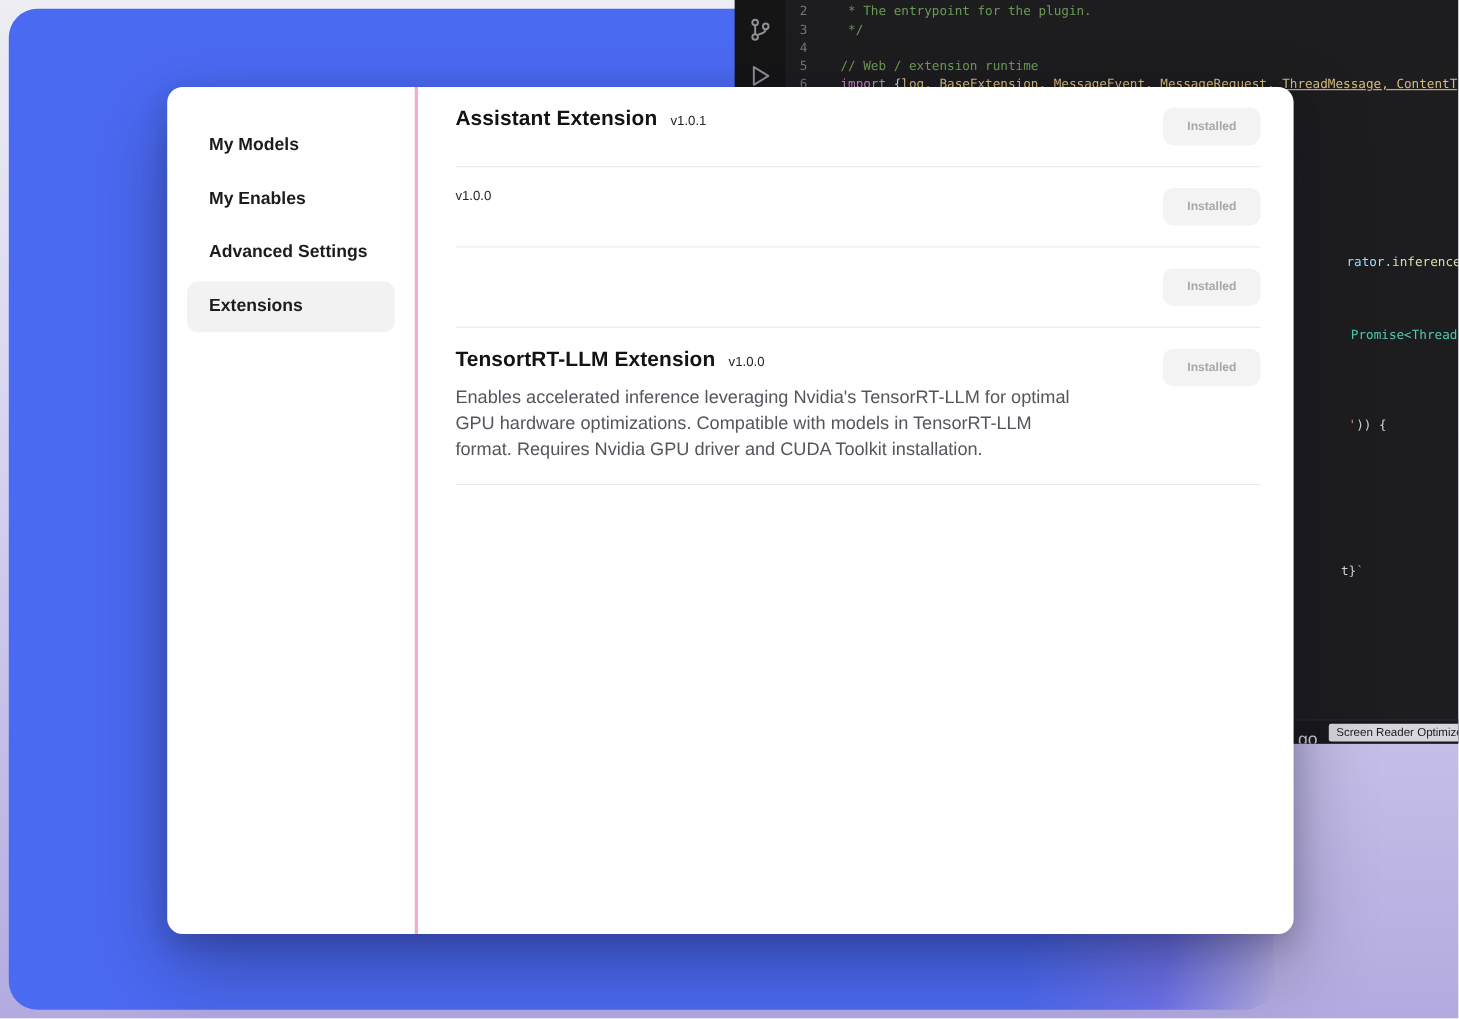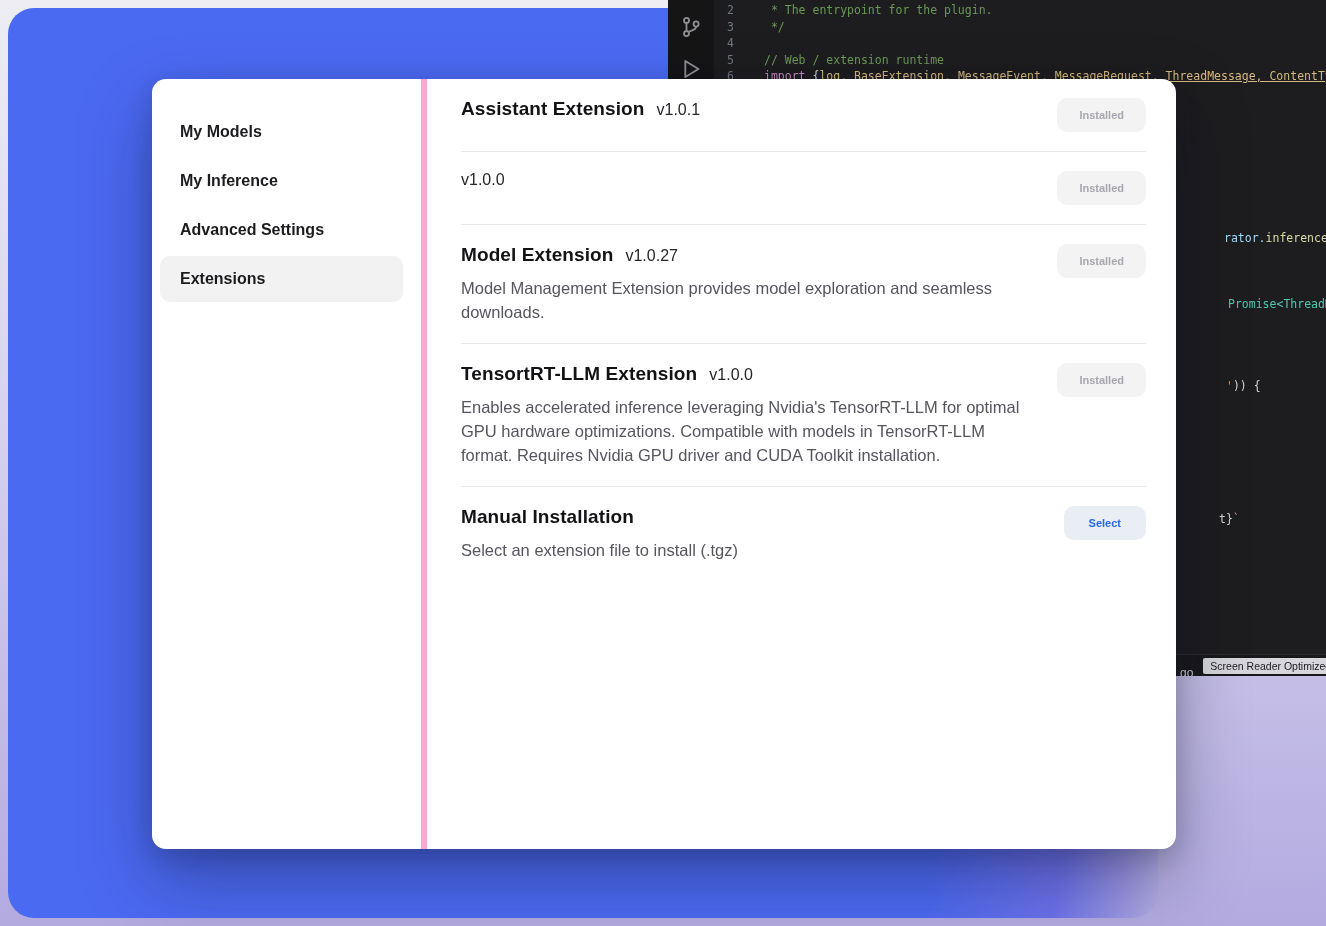--- a/index.html
+++ b/index.html
@@ -47,46 +47,46 @@
   .frag-0 { left:510px; top:230px; }
   .frag-1 { left:514px; top:296px; }
   .frag-2 { left:512px; top:378px; }
   .frag-3 { left:505px; top:511px; }
 
   .status-bar {
     position:absolute; left:0; right:0; bottom:0; height:22px; background:#19191b;
     border-top:1px solid #2c2c2e; display:flex; align-items:center;
     padding-left:512px; gap:10px; overflow:hidden;
   }
-  .status-text { color:#d2d2d4; font-size:12px;margin-top:15px; }
+  .status-text { color:#d2d2d4; font-size:16px;margin-top:15px; }
   .status-chip {
     background:#d6d6dc; color:#1c1c1e; font-size:10.5px; padding:2px 7px;
     white-space:nowrap; border-radius:2px;
   }
 
   
   .modal {
     position:absolute; left:152px; top:79px; width:1024px; height:770px;
     background:#ffffff; border-radius:14px; display:flex; overflow:hidden;
     box-shadow:0 30px 70px rgba(15,15,40,.35), 0 8px 24px rgba(15,15,40,.18);
   }
-  .side { width:275px; flex-shrink:0; border-right:6px solid #f9a8d4; padding:30px 18px 0 8px; }
+  .side { width:228px; flex-shrink:0; border-right:3px solid #f9a8d4; padding:30px 18px 0 18px; }
   .nav-item {
     height:46px; display:flex; align-items:center; padding:0 20px; margin-bottom:3px;
     border-radius:10px; font-size:16px; font-weight:bold; color:#1c1c1f; cursor:pointer;
   }
   .nav-item.active { background:#f2f2f3; }
 
   .content { flex:1; padding:0 30px 0 34px; overflow:hidden; }
   .row { display:flex; align-items:flex-start; padding:19px 0; border-bottom:1px solid #e9e9ec; }
   .row.last { border-bottom:none; }
   .row-text { flex:1; max-width:575px; }
   .title-line { display:flex; align-items:baseline; gap:12px; }
   .row-title { font-size:19px; font-weight:bold; color:#131316; letter-spacing:.1px; }
-  .row-version { font-size:16px; color:#26262b; }
+  .row-version { font-size:12px; color:#26262b; }
   .row-desc { margin-top:10px; font-size:16.5px; line-height:24px; color:#55555e; }
   .desc-link { color:#2f6bf2; text-decoration:none; cursor:pointer; }
   .btn {
     margin-left:auto; flex-shrink:0; border:none; cursor:pointer;
     border-radius:10px; padding:11px 22px; font-size:11px; font-weight:bold;
     font-family:"Liberation Sans", sans-serif;
   }
   .btn-installed { background:#f3f3f4; color:#a7a7ad; }
   .btn-select { background:#e9edf4; color:#2467f0; padding:11px 25px; }
 </style>
@@ -148,21 +148,21 @@
     </div>
   </div>
 
   <div class="modal">
 
     <div class="side">
       <div class="nav-item">
         <span>My Models</span>
       </div>
       <div class="nav-item">
-        <span>My Inference</span>
+        <span>My Enables</span>
       </div>
       <div class="nav-item">
         <span>Advanced Settings</span>
       </div>
       <div class="nav-item active">
         <span>Extensions</span>
       </div>
     </div>
 
     <div class="content">
@@ -180,47 +180,31 @@
       <div class="row">
         <div class="row-text">
           <div class="title-line">
             <span class="row-version">v1.0.0</span>
           </div>
         </div>
         <button class="btn btn-installed">Installed</button>
       </div>
 
       <div class="row">
-        <div class="row-text">
-          <div class="title-line">
-            <span class="row-title">Model Extension</span>
-            <span class="row-version">v1.0.27</span>
-          </div>
-          <div class="row-desc">Model Management Extension provides model exploration and seamless downloads.</div>
-        </div>
         <button class="btn btn-installed">Installed</button>
       </div>
 
       <div class="row">
         <div class="row-text">
           <div class="title-line">
             <span class="row-title">TensortRT-LLM Extension</span>
             <span class="row-version">v1.0.0</span>
           </div>
           <div class="row-desc">Enables accelerated inference leveraging Nvidia's TensorRT-LLM for optimal GPU hardware optimizations. Compatible with models in TensorRT-LLM format. Requires Nvidia GPU driver and CUDA Toolkit installation.</div>
         </div>
         <button class="btn btn-installed">Installed</button>
       </div>
 
-      <div class="row last">
-        <div class="row-text">
-          <div class="title-line">
-            <span class="row-title">Manual Installation</span>
-          </div>
-          <div class="row-desc">Select an extension file to install (.tgz)</div>
-        </div>
-        <button class="btn btn-select">Select</button>
-      </div>
 
     </div>
   </div>
 
 </div>
 
 </body></html>

